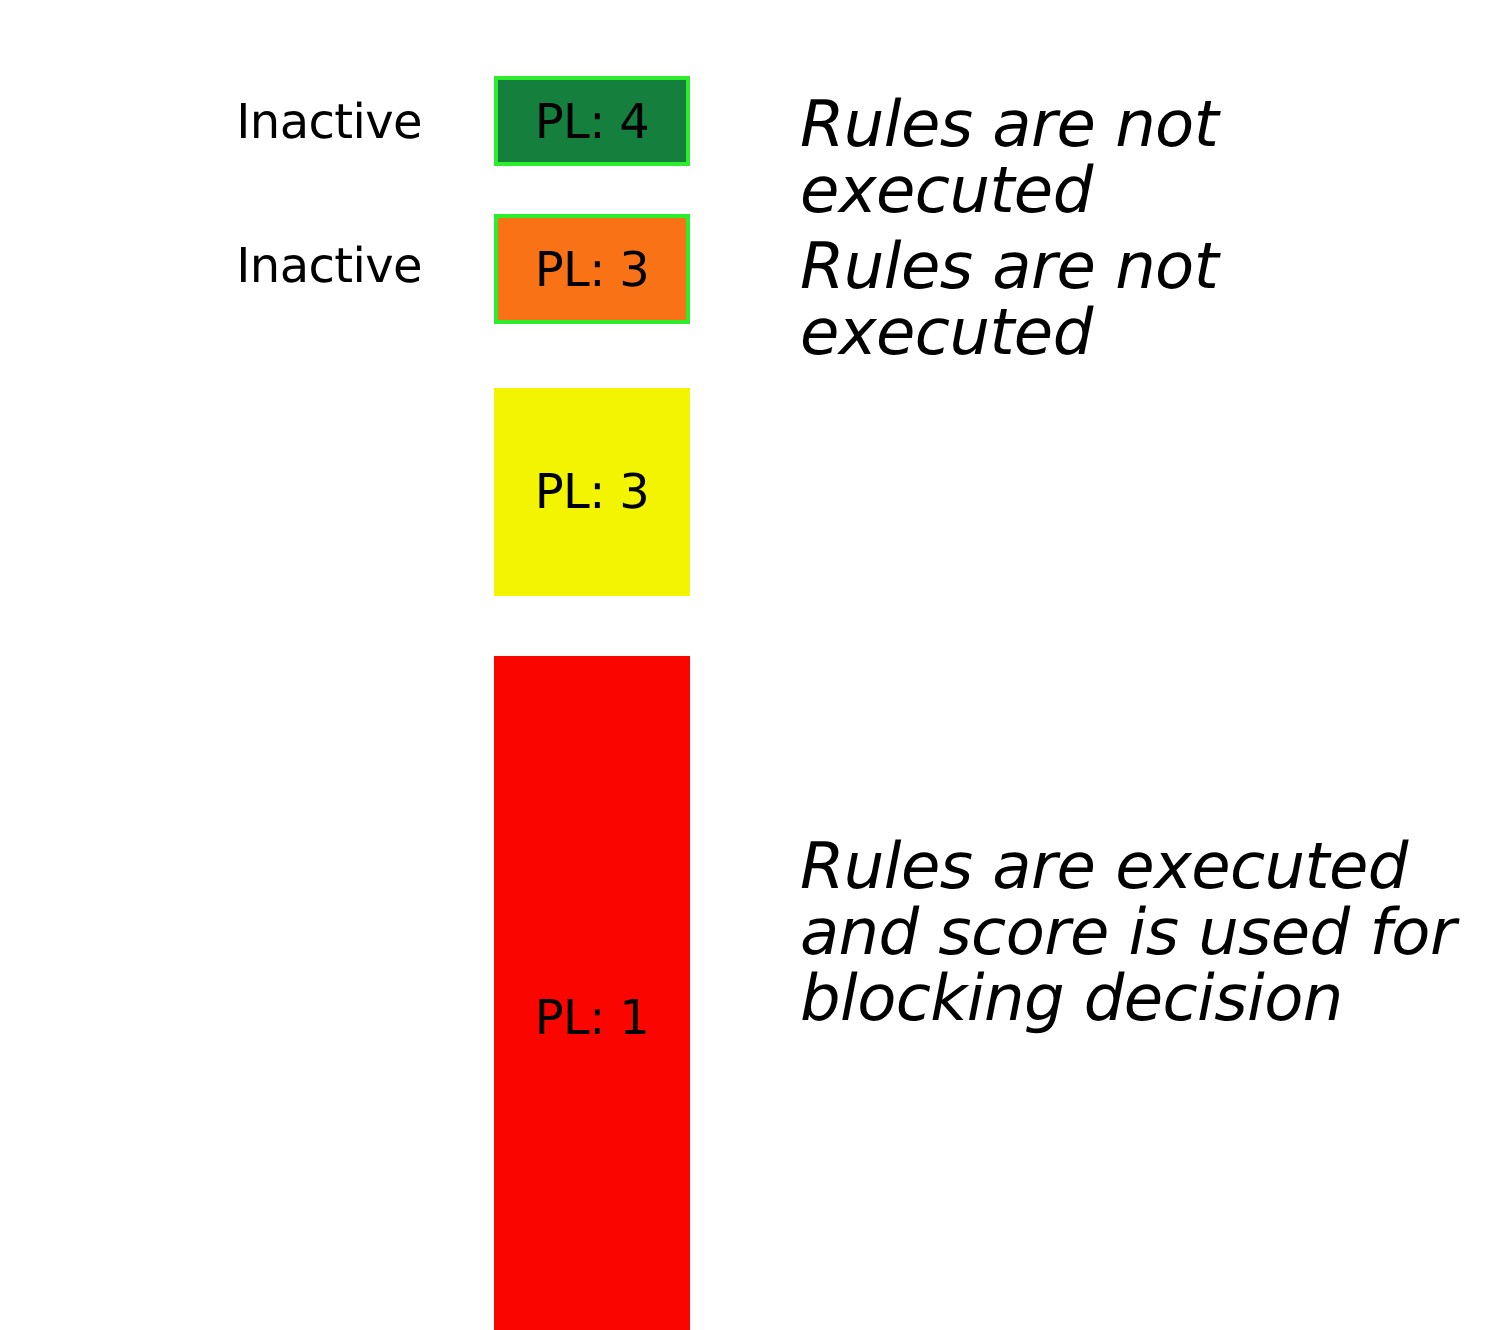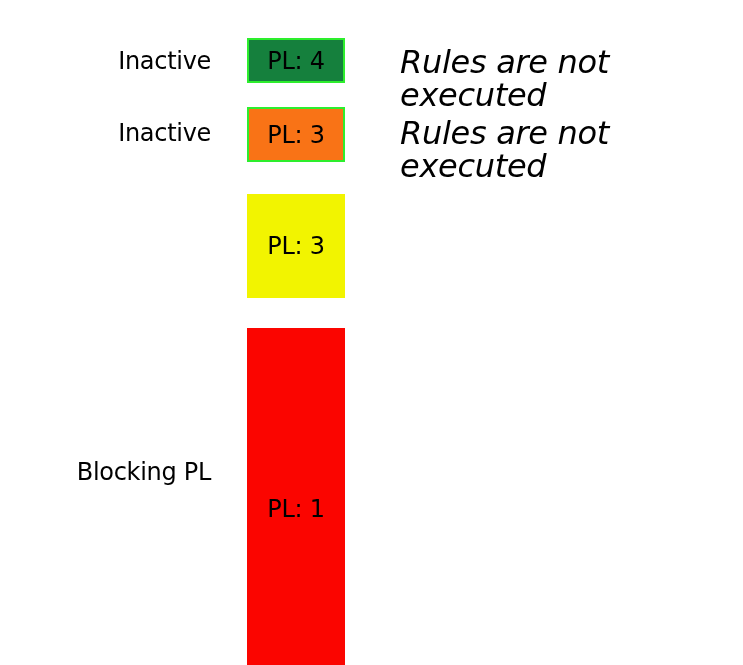--- a/index.html
+++ b/index.html
@@ -74,16 +74,18 @@
   <div class="label l1">Inactive</div>
   <div class="box b1" style="background: #15803d; border: 2px solid rgb(45, 238, 45);">PL: 4</div>
   <div class="desc d1">Rules are not executed</div>
 
   <div class="label l2">Inactive</div>
   <div class="box b2" style="background: #f97316; border: 2px solid rgb(45, 238, 45);">PL: 3</div>
   <div class="desc d2">Rules are not executed</div>
 
   <div class="box b3" style="background: rgb(242, 244, 0);">PL: 3</div>
 
-  <div class="label l4">Blocking PL</div>
   <div class="box b4" style="background: rgb(251, 5, 0);">PL: 1</div>
+  <div class="desc d4">Rules are executed
+and score is used for
+blocking decision</div>
 
 </div>
 
 </body></html>

